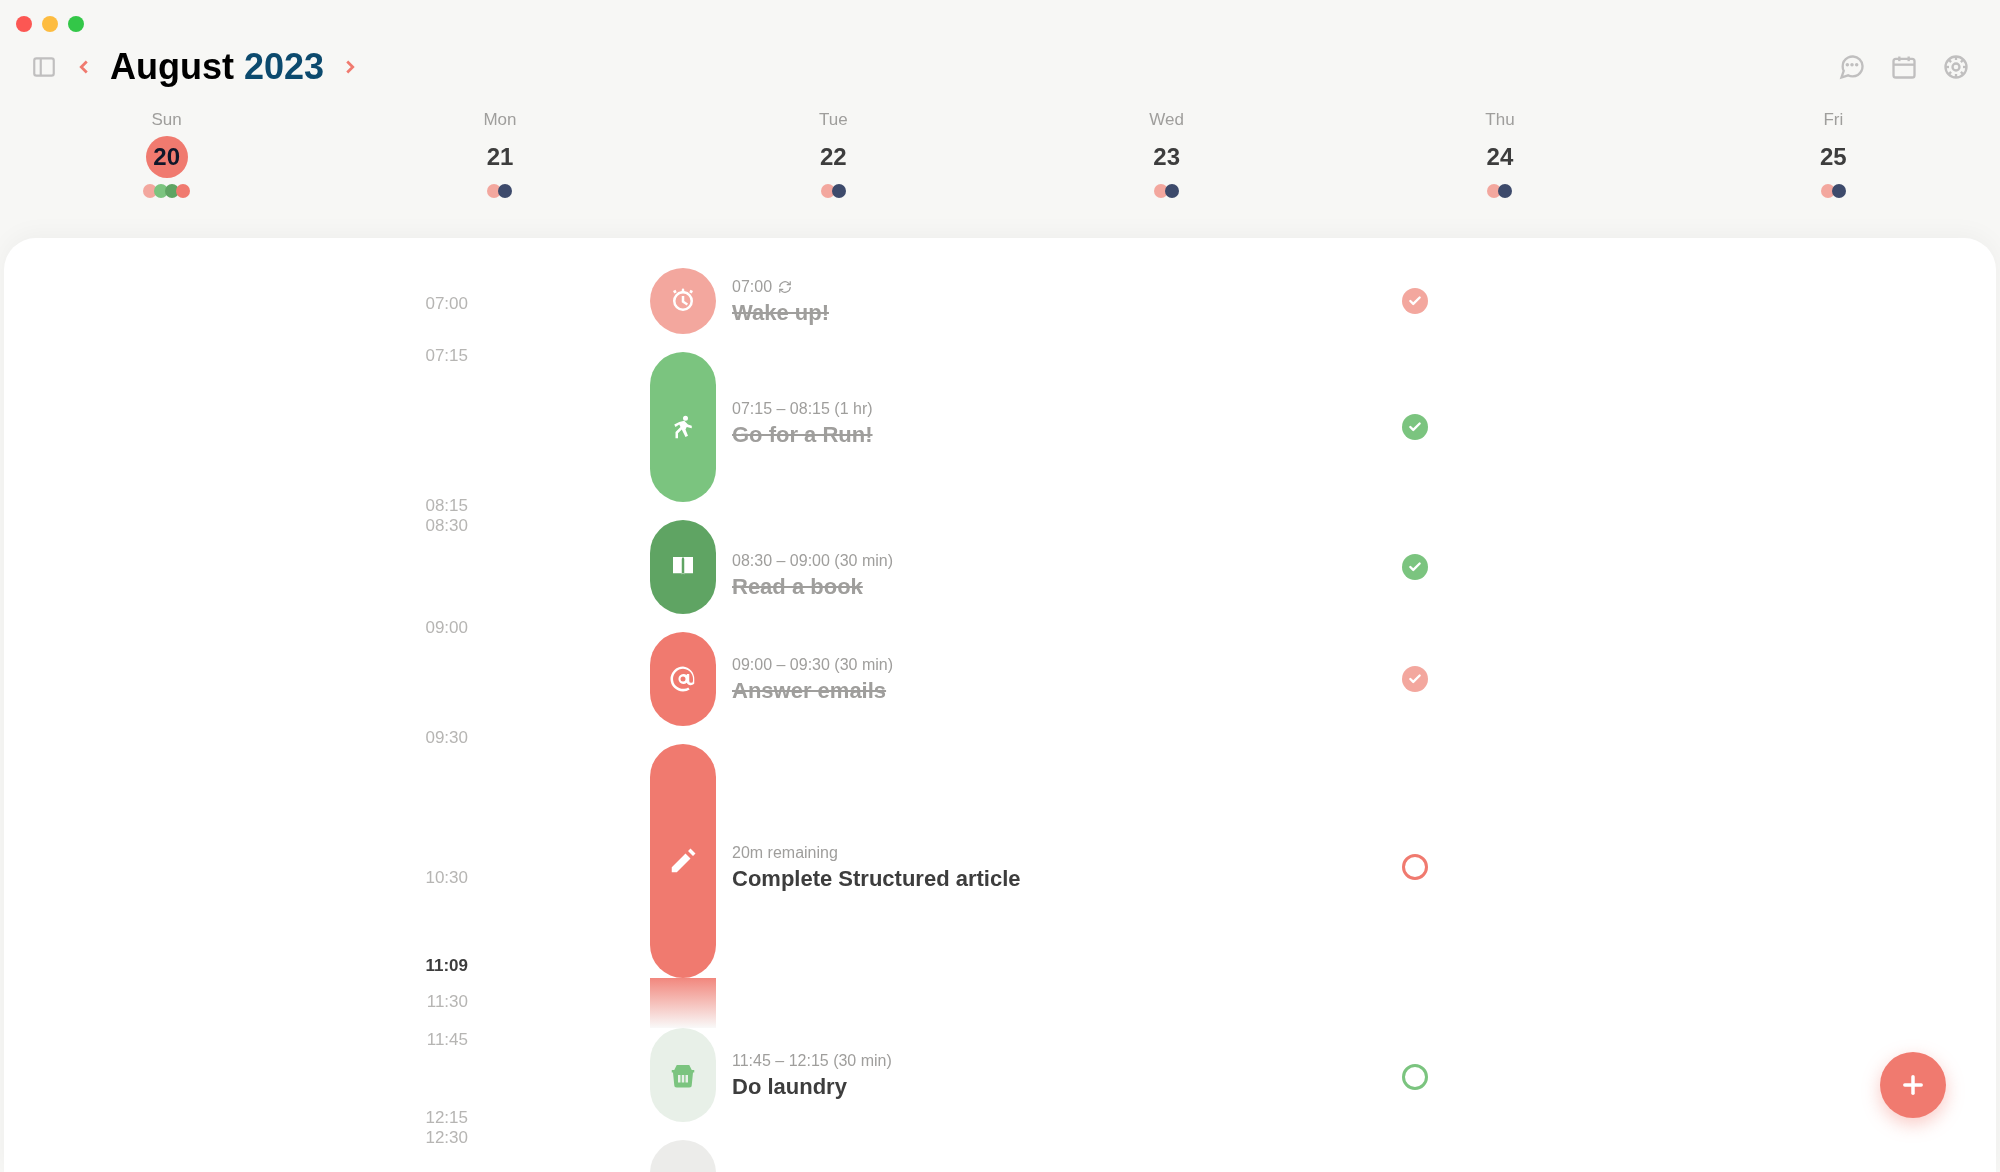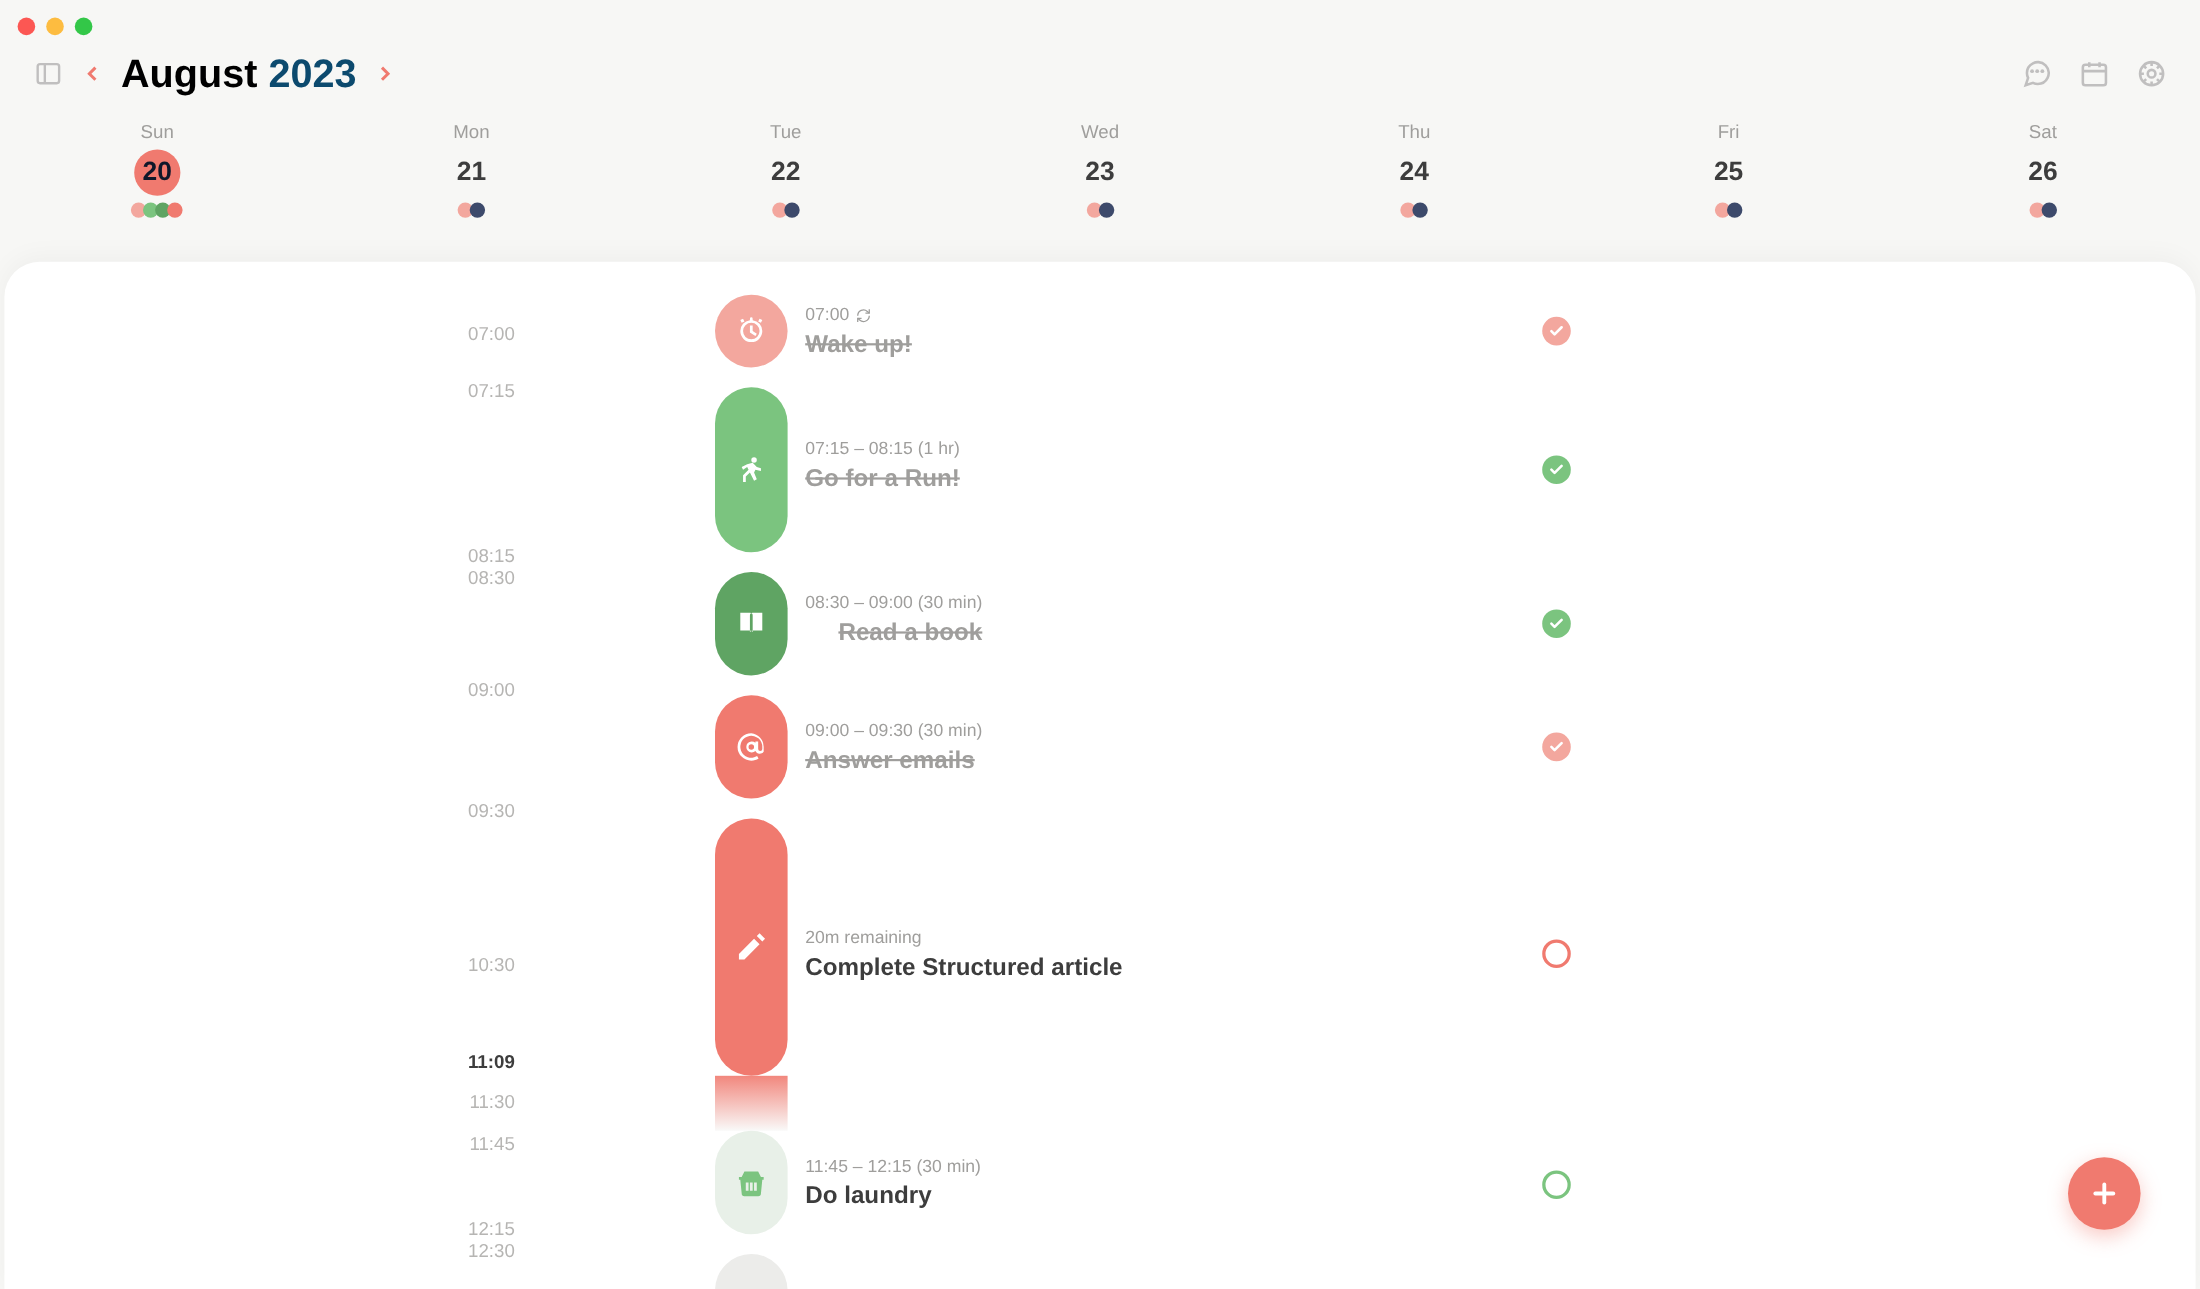--- a/index.html
+++ b/index.html
@@ -166,28 +166,20 @@
       <div class="day-label">Thu</div>
       <div class="day-num">24</div>
       <div class="dots">
         <span class="dot salmon"></span>
         <span class="dot navy"></span>
       </div>
     </div>
     <div class="day">
       <div class="day-label">Fri</div>
       <div class="day-num">25</div>
-      <div class="dots">
-        <span class="dot salmon"></span>
-        <span class="dot navy"></span>
-      </div>
-    </div>
-    <div class="day">
-      <div class="day-label">Sat</div>
-      <div class="day-num">26</div>
       <div class="dots">
         <span class="dot salmon"></span>
         <span class="dot navy"></span>
       </div>
     </div>
   </div>
 
 <div class="panel">
   <div class="timeline" id="timeline">
       <div class="time-label" style="top: 26px;">07:00</div>
@@ -235,21 +227,21 @@
       <div class="check filled-green" style="top: 146px;">
         <svg width="14" height="14" viewBox="0 0 24 24" fill="none" stroke="#fff" stroke-width="4" stroke-linecap="round" stroke-linejoin="round">
           <polyline points="20 6 9 17 4 12"></polyline>
         </svg>
       </div>
       <div class="pill darkgreen" style="top: 252px; height: 94px;">
         <svg width="30" height="30" viewBox="0 0 24 24" fill="#fff">
           <path d="M4 4h7a2 2 0 012 2v12a3 3 0 00-2-1H4V4zm16 0h-7a2 2 0 00-2 2v12a3 3 0 012-1h7V4z"></path>
         </svg>
       </div>
-      <div class="task" style="top: 272px; text-align: right;">
+      <div class="task" style="top: 284px;">
         <div class="task-meta">08:30 – 09:00 (30 min)</div>
         <div class="task-title done">Read a book</div>
       </div>
       <div class="check filled-green" style="top: 286px;">
         <svg width="14" height="14" viewBox="0 0 24 24" fill="none" stroke="#fff" stroke-width="4" stroke-linecap="round" stroke-linejoin="round">
           <polyline points="20 6 9 17 4 12"></polyline>
         </svg>
       </div>
       <div class="pill orange" style="top: 364px; height: 94px;">
         <svg width="30" height="30" viewBox="0 0 24 24" fill="#fff">

